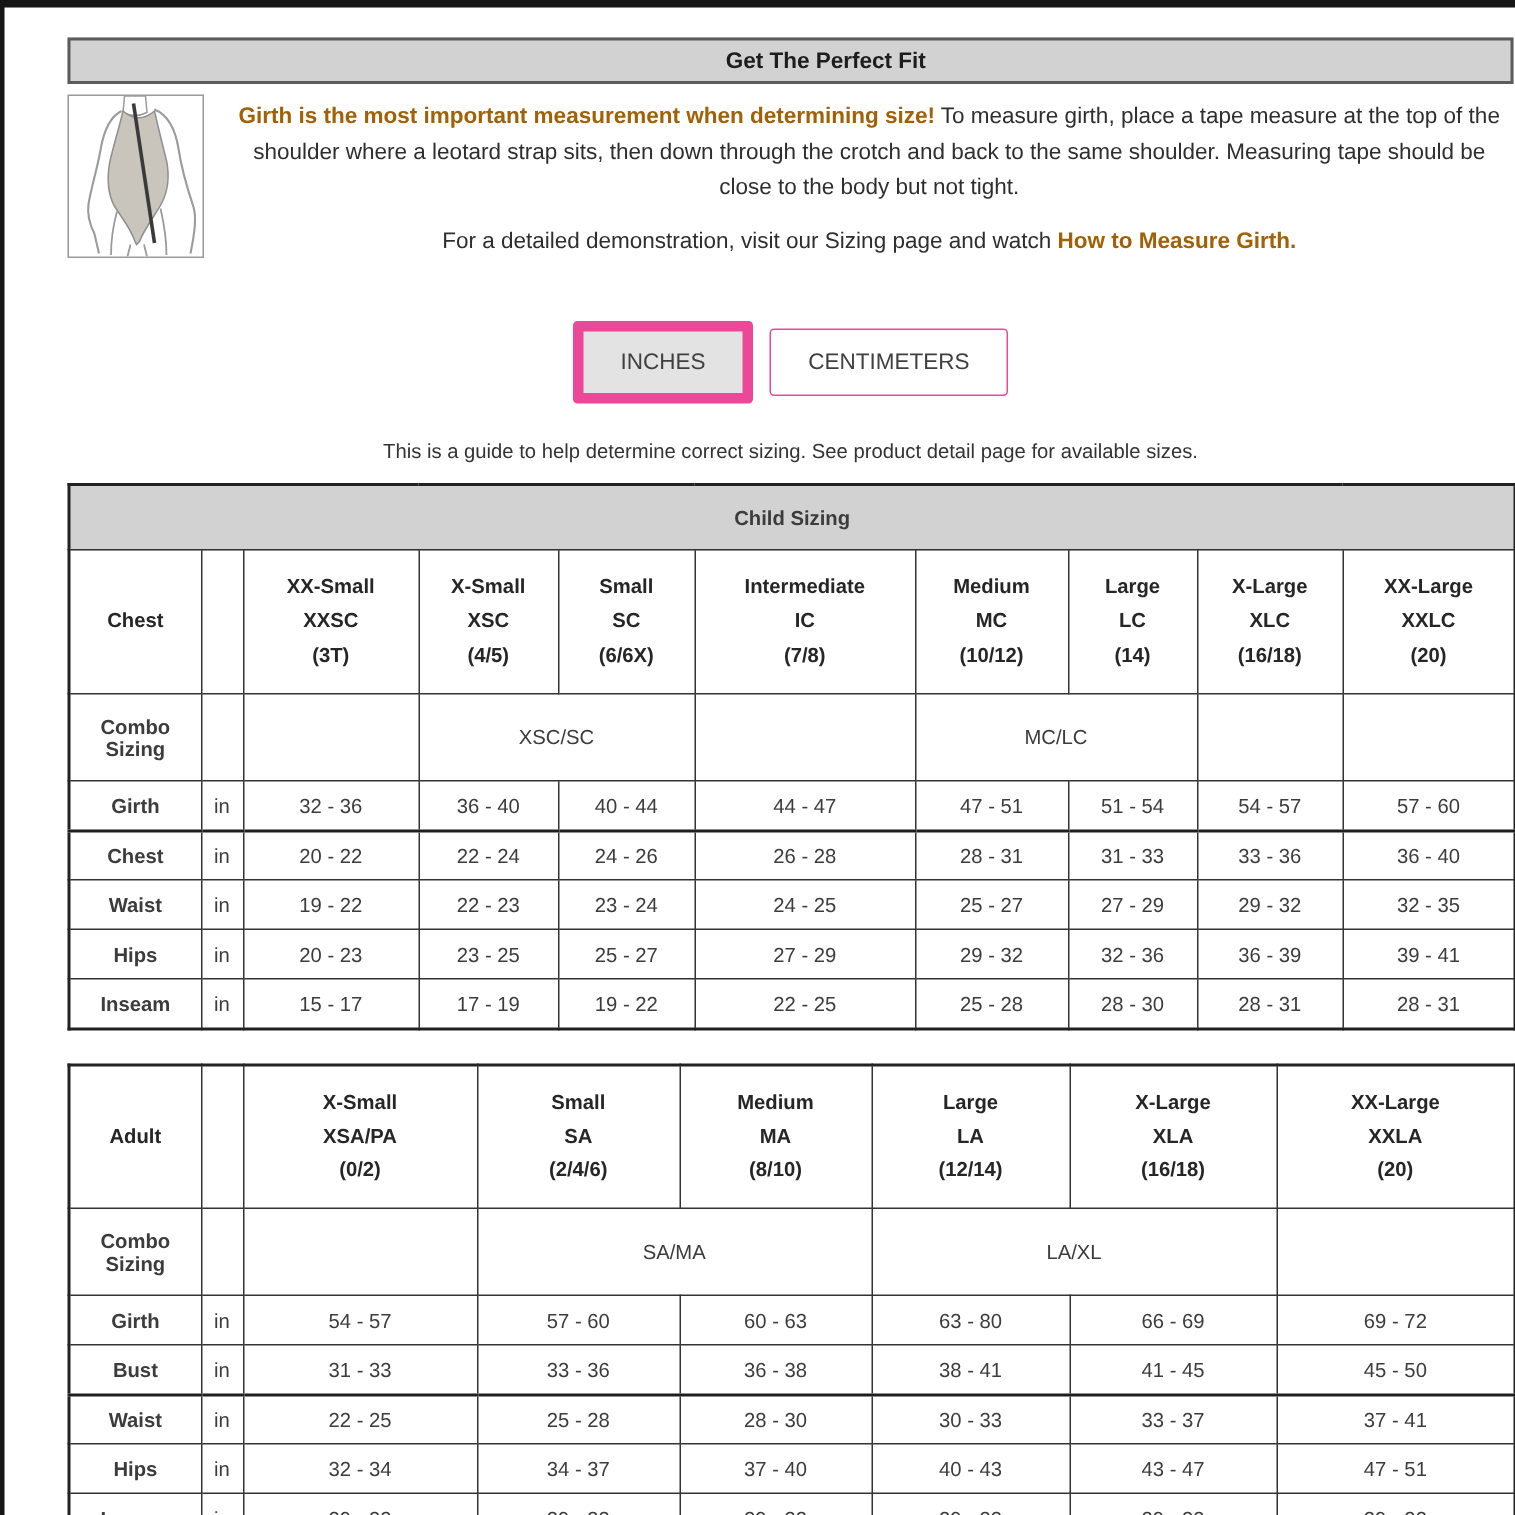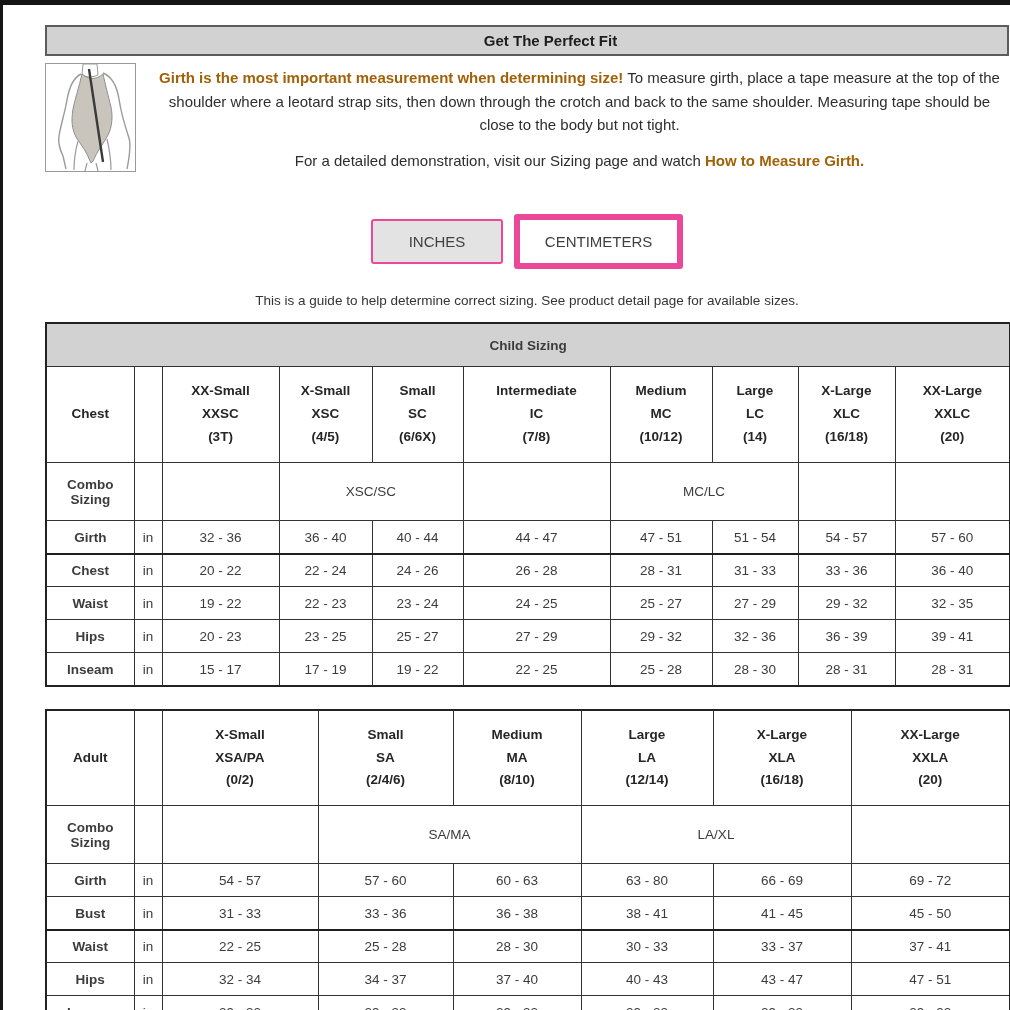--- a/index.html
+++ b/index.html
@@ -29,24 +29,24 @@
   .demo-line { text-align: center; font-size: 15px; margin-top: 12px; }
   .intro::after { content: ""; display: block; clear: both; }
 
   .unit-buttons { text-align: center; margin-top: 41px; }
   .btn {
     display: inline-block; font-size: 15px; color: #3f3f3f; cursor: pointer;
     border-radius: 3px; vertical-align: middle;
     font-family: "Liberation Sans", sans-serif;
   }
   .btn-inches {
-    background: #e3e3e3; border: 2px solid #ec4899; padding: 12px 36px;
+    background: #e3e3e3; border: 7px solid #ec4899; padding: 12px 25px;
   }
   .btn-cm {
-    background: #ffffff; border: 6px solid #ec4899; padding: 13px 25px; margin-left: 6px;
+    background: #ffffff; border: 1px solid #ec4899; padding: 13px 25px; margin-left: 6px;
   }
 
   .guide-note { text-align: center; font-size: 13.5px; color: #333; margin-top: 24px; }
 
   table.sizing {
     border-collapse: collapse; width: 964px; table-layout: fixed;
     border: 2px solid #222;
   }
   table.sizing td {
     border: 1px solid #333; text-align: center; vertical-align: middle;

